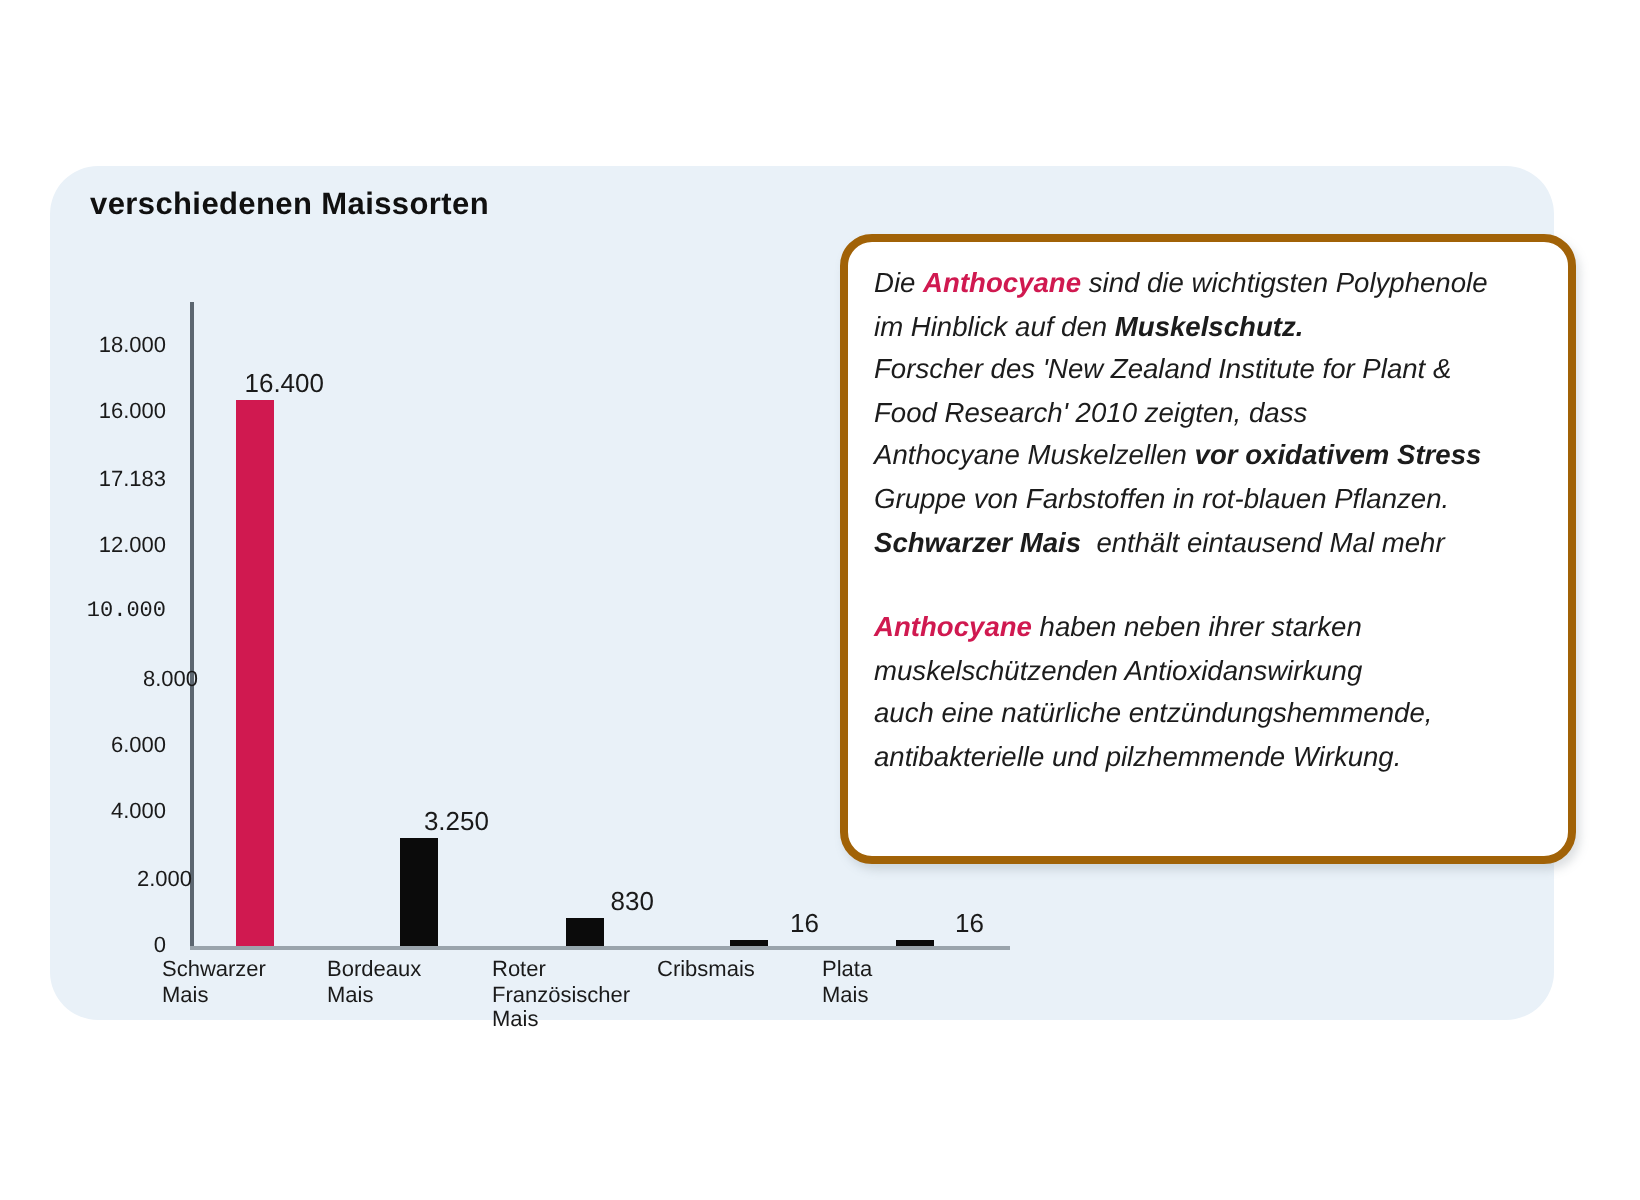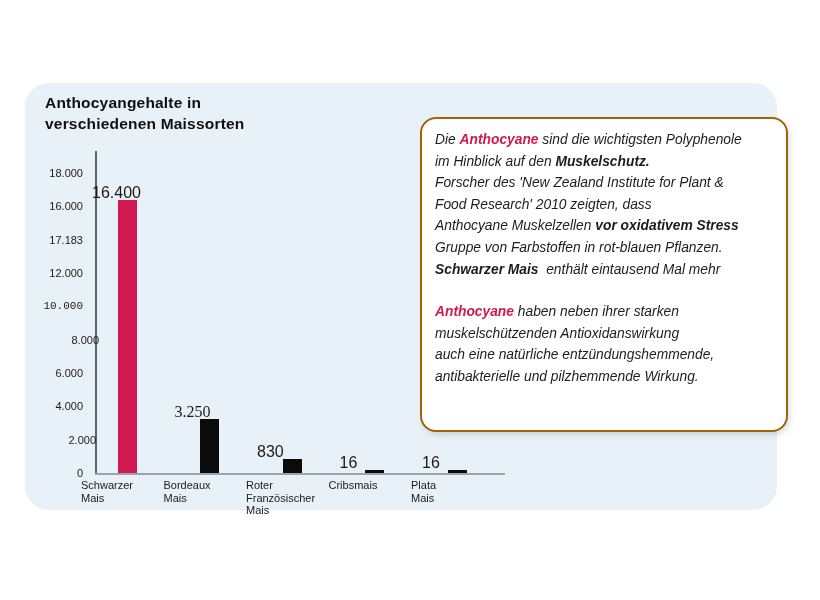--- a/index.html
+++ b/index.html
@@ -18,47 +18,46 @@
   }
   .chart{position:absolute;left:0;top:0;width:100%;height:100%;}
   .axis-v{position:absolute;left:70px;top:68px;width:2px;height:324px;background:#5c6670;}
   .axis-h{position:absolute;left:70px;top:390px;width:410px;height:2px;background:#9aa4ac;}
   .ytick{
     position:absolute;left:0;width:58px;text-align:right;
     font-size:11px;color:#1a1a1a;transform:translateY(-50%);
   }
   .bar{position:absolute;}
   .val-label{
-    position:absolute;width:70px;text-align:left;
-    font-size:16px;color:#1a1a1a;
+    position:absolute;width:70px;text-align:right;
+    font-size:13px;color:#1a1a1a;
   }
   .cat-label{
     position:absolute;width:92px;text-align:left;
     font-size:11px;line-height:12.5px;color:#1a1a1a;
   }
   .infobox{
     position:absolute;left:420px;top:117px;width:368px;height:315px;
-    background:#ffffff;border:2px solid #a16207;border-radius:16px;
+    background:#ffffff;border:4px solid #a16207;border-radius:16px;
     box-sizing:border-box;padding:10px 0 0 13px;
     box-shadow:2px 3px 5px rgba(120,130,140,0.25);
   }
   .infobox .para{margin:0 0 21px 0;}
   .infobox .line{
     font-size:13.8px;font-style:italic;line-height:21.6px;
     color:#1c1c1c;white-space:nowrap;
   }
   .infobox .line span.b{font-weight:bold;}
   .infobox .line span.bc{font-weight:bold;color:#d01950;}
 </style>
 </head>
 <body>
 
 <div class="panel">
   <div class="chart-title">
-    <div>Anthocyangehalte in</div>
     <div>verschiedenen Maissorten</div>
   </div>
   <div class="chart">
     <div class="axis-v"></div>
     <div class="axis-h"></div>
   <div class="ytick" style="top: 90px;">18.000</div>
       <div class="ytick" style="top: 123.333px;">16.000</div>
       <div class="ytick" style="top: 156.667px;">17.183</div>
       <div class="ytick" style="top: 190px;">12.000</div>
       <div class="ytick" style="top: 223.333px; font-family: Liberation Mono, monospace;">10.000</div>
@@ -67,21 +66,21 @@
       <div class="ytick" style="top: 323.333px;">4.000</div>
       <div class="ytick" style="top: 356.667px; padding-left: 13px;">2.000</div>
       <div class="ytick" style="top: 390px;">0</div>
       <div class="bar" style="left: 92.5px; top: 116.667px; width: 19px; height: 273.333px; background: rgb(208, 25, 80);"></div>
       <div class="val-label" style="left: 67px; top: 100.667px;">16.400</div>
       <div class="cat-label" style="left: 56px; top: 396px;">
         <div>Schwarzer</div>
         <div>Mais</div>
       </div>
       <div class="bar" style="left: 175px; top: 335.833px; width: 19px; height: 54.1667px; background: rgb(11, 11, 11);"></div>
-      <div class="val-label" style="left: 149.5px; top: 319.833px; font-family: Liberation Serif, serif;">3.250</div>
+      <div class="val-label" style="left: 149.5px; top: 319.833px;">3.250</div>
       <div class="cat-label" style="left: 138.5px; top: 396px;">
         <div>Bordeaux</div>
         <div>Mais</div>
       </div>
       <div class="bar" style="left: 257.5px; top: 376.167px; width: 19px; height: 13.8333px; background: rgb(11, 11, 11);"></div>
       <div class="val-label" style="left: 232px; top: 360.167px;">830</div>
       <div class="cat-label" style="left: 221px; top: 396px;">
         <div>Roter</div>
         <div>Französischer</div>
         <div>Mais</div>

